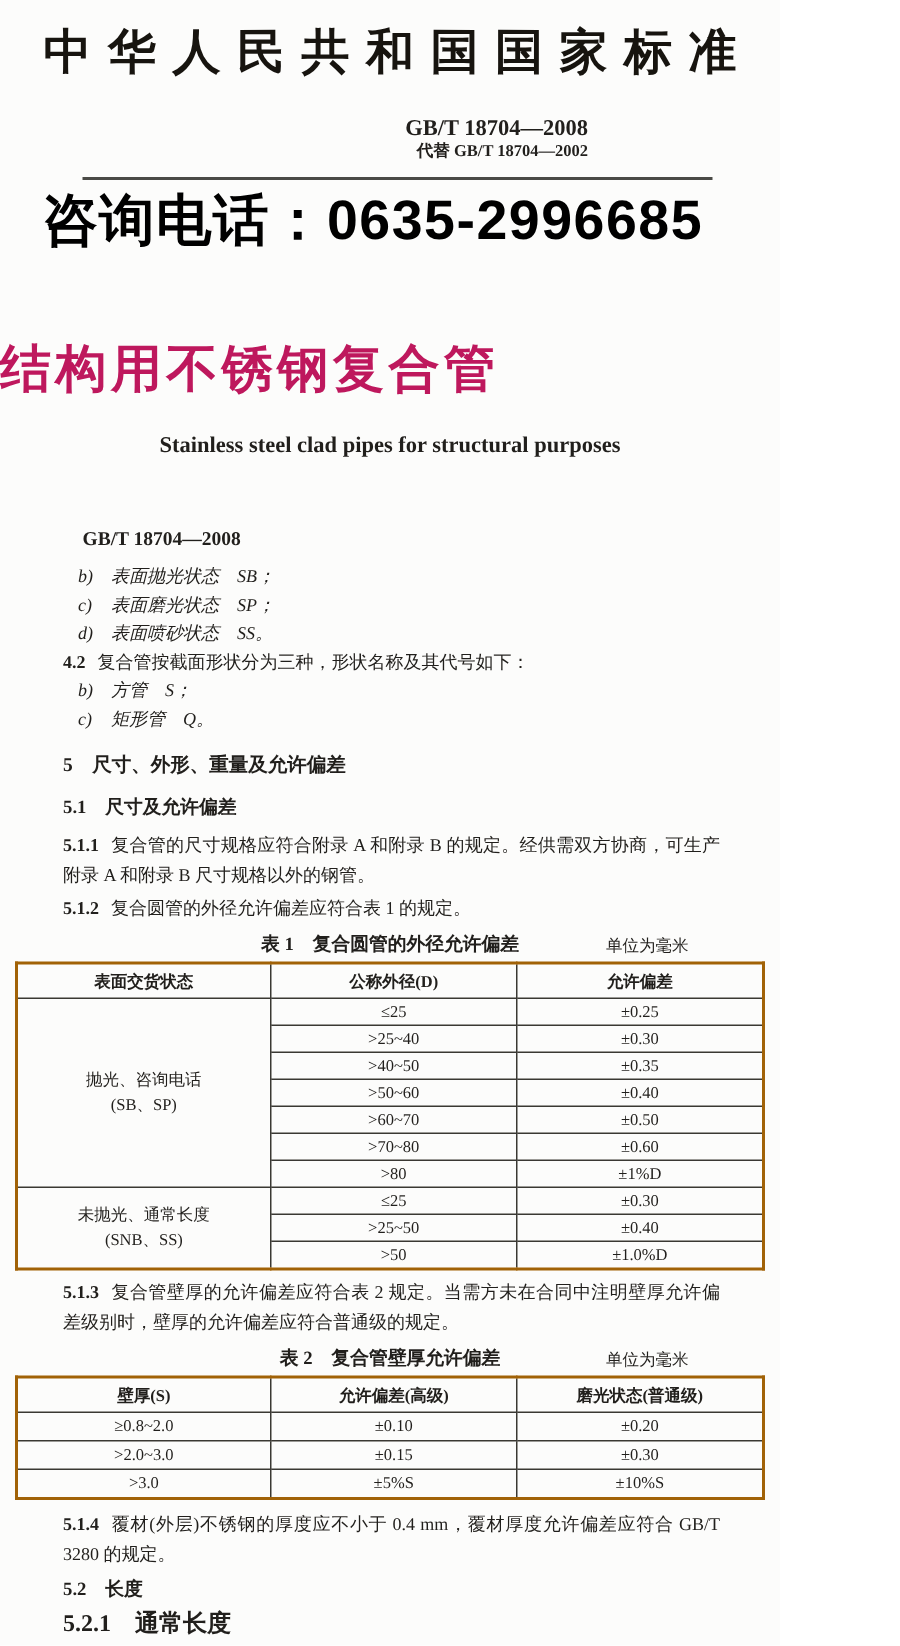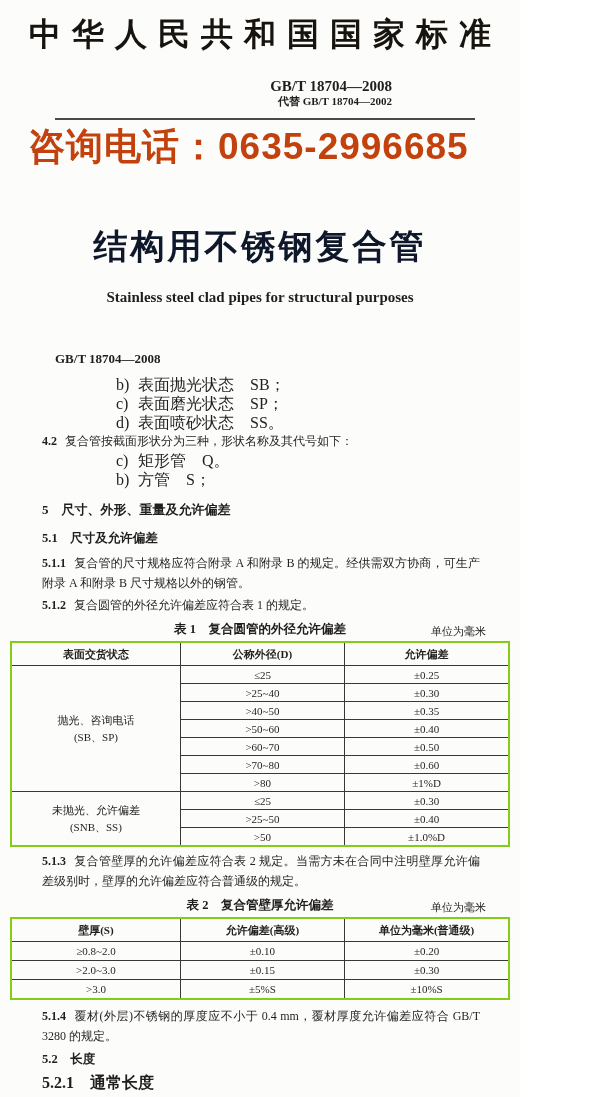--- a/index.html
+++ b/index.html
@@ -18,63 +18,63 @@
   .std-num  { font-size:15px; font-weight:bold; }
   .std-rep  { font-size:11px; font-weight:bold; }
   .header-rule { border:none; border-top:2px solid #4a4a46; margin:10px 45px 0 55px; }
   .phone {
     margin-top:3px; padding-left:28px; line-height:48px;
     font-family:"Liberation Sans","DejaVu Sans",sans-serif;
     font-weight:bold; font-size:37px; letter-spacing:1px; white-space:nowrap;
   }
   
   .doc-title {
-    margin-top:52px; text-align:center;
+    margin-top:52px; 
     font-family:"Liberation Sans","DejaVu Sans",sans-serif;
-    font-weight:600; font-size:34px; letter-spacing:3px; line-height:46px; color:#0f172a;
+    font-weight:600; font-size:34px; letter-spacing:3px; line-height:46px; color:#be185d;
   }
   .doc-title-en { margin-top:20px; text-align:center; font-weight:bold; font-size:15px; }
   .running { margin:45px 0 0 55px; font-weight:bold; font-size:13px; }
   
   .list { margin-top:8px; }
-  .li { padding-left:116px; line-height:19px; font-size:16px; }
+  .li { padding-left:52px; line-height:19px; font-size:12px;font-style:italic; }
   .li .lbl { display:inline-block; width:22px; }
   .clause { margin:0 40px 0 42px; line-height:19px; font-size:12px; }
   .clause .num { font-weight:bold; margin-right:8px; }
   .h-bold { margin:0 40px 0 42px; font-size:13px; font-weight:bold; line-height:18px; }
   .mt12 { margin-top:12px; } .mt10 { margin-top:10px; } .mt6 { margin-top:6px; } .mt4 { margin-top:4px; }
   .para { margin:6px 40px 0 42px; font-size:12px; line-height:20px; text-align:justify; }
   .para .num { font-weight:bold; margin-right:8px; }
   .indent { text-indent:2em; }
   
   .tbl-caption { position:relative; margin-top:6px; text-align:center;
                  font-size:12.5px; font-weight:bold; line-height:16px; }
-  .tbl-caption .unit { position:absolute; right:34px; top:2px; font-size:11px; font-weight:normal; }
+  .tbl-caption .unit { position:absolute; right:61px; top:2px; font-size:11px; font-weight:normal; }
   table.spec { width:500px; margin:4px auto 0; border-collapse:collapse;
-               border:2px solid #84cc16; font-size:11px; table-layout:fixed; }
+               border:2px solid #a16207; font-size:11px; table-layout:fixed; }
   table.spec th, table.spec td {
     border:1px solid #3a3833; text-align:center; padding:0 3px; overflow:hidden;
   }
   table.spec th { font-weight:bold; height:22px; }
   #table1 td { height:17px; }
   #table2 td { height:18px; }
   .state-cell div { line-height:17px; }
 </style>
 </head>
 <body>
 
 <div class="page">
 
   <h1 class="nat-title">中华人民共和国国家标准</h1>
   <div class="std-block">
     <div class="std-num">GB/T 18704—2008</div>
     <div class="std-rep">代替 GB/T 18704—2002</div>
   </div>
   <hr class="header-rule">
-  <div class="phone" style="color:#c2410c">咨询电话：0635-2996685</div>
+  <div class="phone" style="color:#000000">咨询电话：0635-2996685</div>
 
   <div class="doc-title">结构用不锈钢复合管</div>
   <div class="doc-title-en">Stainless steel clad pipes for structural purposes</div>
   <div class="running">GB/T 18704—2008</div>
 
   <div class="list">
     <div class="li">
       <span class="lbl">b)</span><span>表面抛光状态　SB；</span>
     </div>
     <div class="li">
@@ -82,24 +82,24 @@
     </div>
     <div class="li">
       <span class="lbl">d)</span><span>表面喷砂状态　SS。</span>
     </div>
   </div>
   <div class="clause">
     <span class="num">4.2</span><span>复合管按截面形状分为三种，形状名称及其代号如下：</span>
   </div>
   <div class="list" style="margin-top:0">
     <div class="li">
+      <span class="lbl">b)</span><span>方管　S；</span>
+    </div>
+    <div class="li">
       <span class="lbl">c)</span><span>矩形管　Q。</span>
-    </div>
-    <div class="li">
-      <span class="lbl">b)</span><span>方管　S；</span>
     </div>
   </div>
 
   <div class="h-bold mt12">5　尺寸、外形、重量及允许偏差</div>
   <div class="h-bold mt10" style="font-size:12.5px">5.1　尺寸及允许偏差</div>
 
   <div class="para">
     <span class="num">5.1.1</span><span>复合管的尺寸规格应符合附录 A 和附录 B 的规定。经供需双方协商，可生产附录 A 和附录 B 尺寸规格以外的钢管。</span>
   </div>
   <div class="para" style="margin-top:2px">
@@ -149,21 +149,21 @@
     <tr>
       <td>&gt;70~80</td>
       <td>±0.60</td>
     </tr>
     <tr>
       <td>&gt;80</td>
       <td>±1%D</td>
     </tr>
     <tr>
       <td rowspan="3" class="state-cell">
-        <div>未抛光、允许偏差</div>
+        <div>未抛光、通常长度</div>
         <div>(SNB、SS)</div>
       </td>
       <td>≤25</td>
       <td>±0.30</td>
     </tr>
     <tr>
       <td>&gt;25~50</td>
       <td>±0.40</td>
     </tr>
     <tr>
@@ -184,21 +184,21 @@
   <table class="spec" id="table2">
     <colgroup>
         <col style="width:34%">
         <col style="width:33%">
         <col style="width:33%">
       </colgroup>
     <tbody>
         <tr>
       <th>壁厚(S)</th>
       <th>允许偏差(高级)</th>
-      <th>单位为毫米(普通级)</th>
+      <th>磨光状态(普通级)</th>
     </tr>
     <tr>
       <td>≥0.8~2.0</td>
       <td>±0.10</td>
       <td>±0.20</td>
     </tr>
     <tr>
       <td>&gt;2.0~3.0</td>
       <td>±0.15</td>
       <td>±0.30</td>

